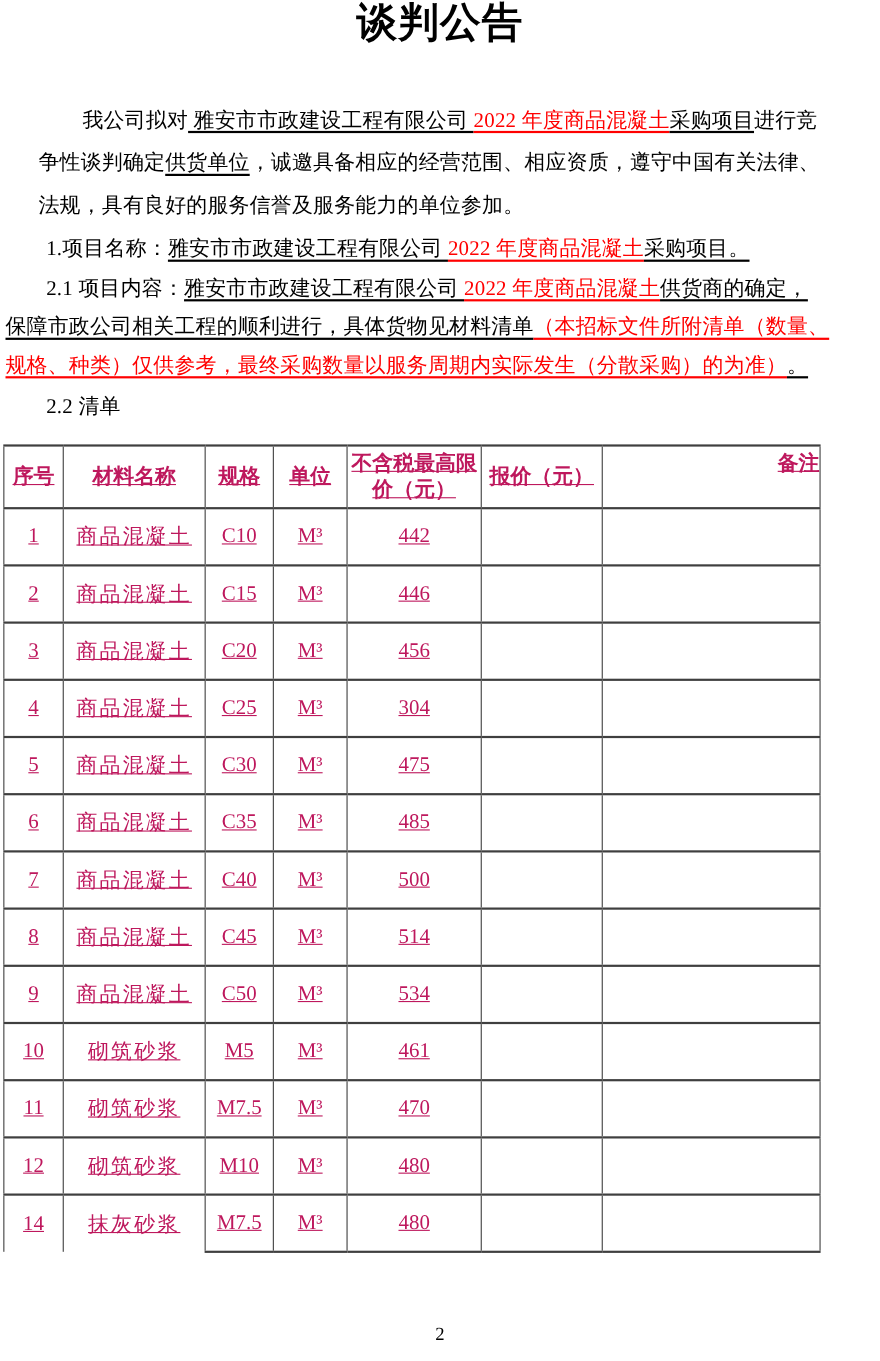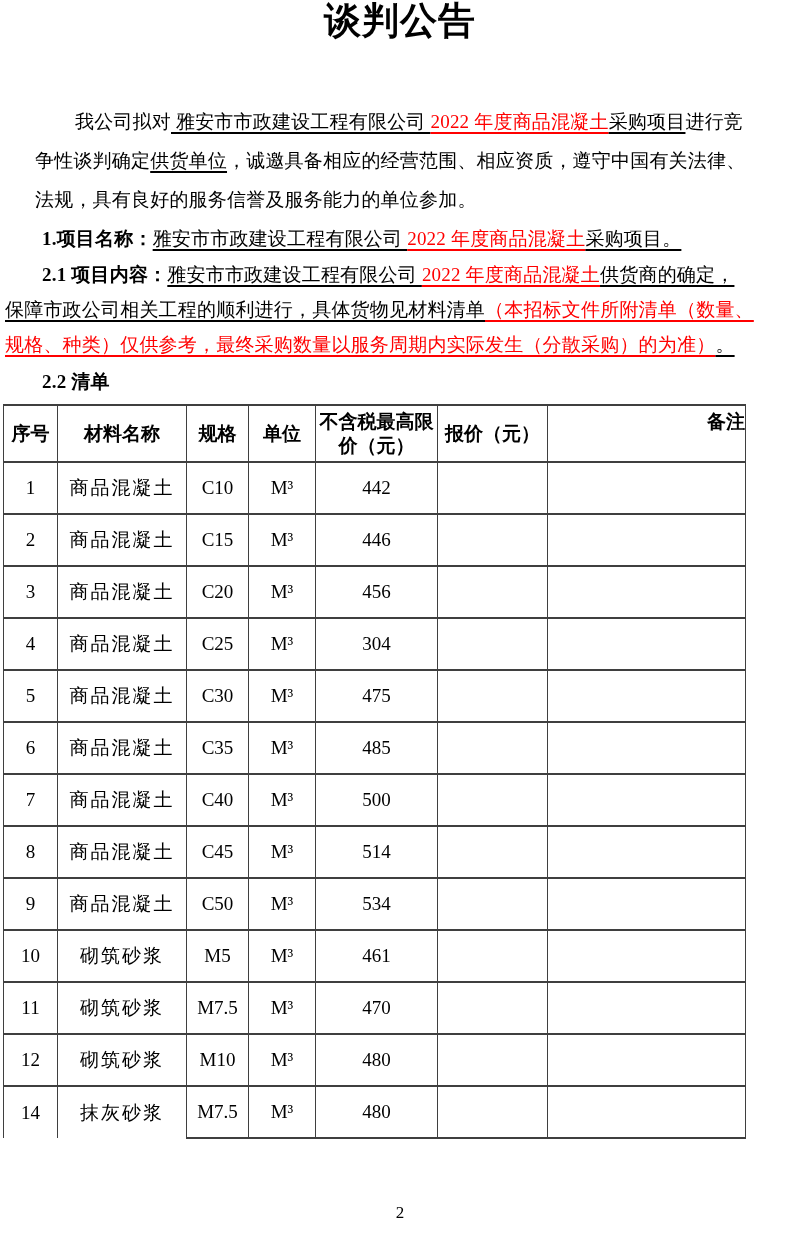--- a/index.html
+++ b/index.html
@@ -15,39 +15,38 @@
     position:absolute;top:-4px;left:0;width:800px;
     text-align:center;
     font-size:37px;font-weight:700;letter-spacing:1px;
   }
   .tline{
     position:absolute;
     font-size:19px;
     line-height:26px;
     white-space:nowrap;
     letter-spacing:0.2px;
-    margin-top:12px;
   }
   .line-0{top:97px;left:75px;}
   .line-1{top:136px;left:35px;}
   .line-2{top:175px;left:35px;}
   .line-3{top:214px;left:42px;}
   .line-4{top:250px;left:42px;}
   .line-5{top:285px;left:5px;}
   .line-6{top:320px;left:5px;}
   .line-7{top:357px;left:42px;}
   .seg{color:#000;}
-  .seg.b{font-weight:700;}
+  .seg.b{font-weight:400;}
   .seg.u{text-decoration:underline;text-underline-offset:4px;text-decoration-thickness:1.5px;}
   .seg.r{color:#ff0000;text-decoration:underline;text-underline-offset:4px;text-decoration-thickness:1.5px;}
   table.sheet{
     position:absolute;left:3px;top:404px;
     width:742px;
     border-collapse:collapse;table-layout:fixed;
-    font-size:19px;color:#000000;
+    font-size:19px;color:#be185d;text-decoration:underline;
   }
   .sheet th,.sheet td{
     border:1px solid #3f3f3f;
     border-top-width:2px;border-bottom-width:2px;
     text-align:center;vertical-align:middle;
     padding:0;overflow:hidden;
     font-weight:400;
   }
   .sheet thead tr{height:57px;}
   .sheet tbody tr{height:52px;}

